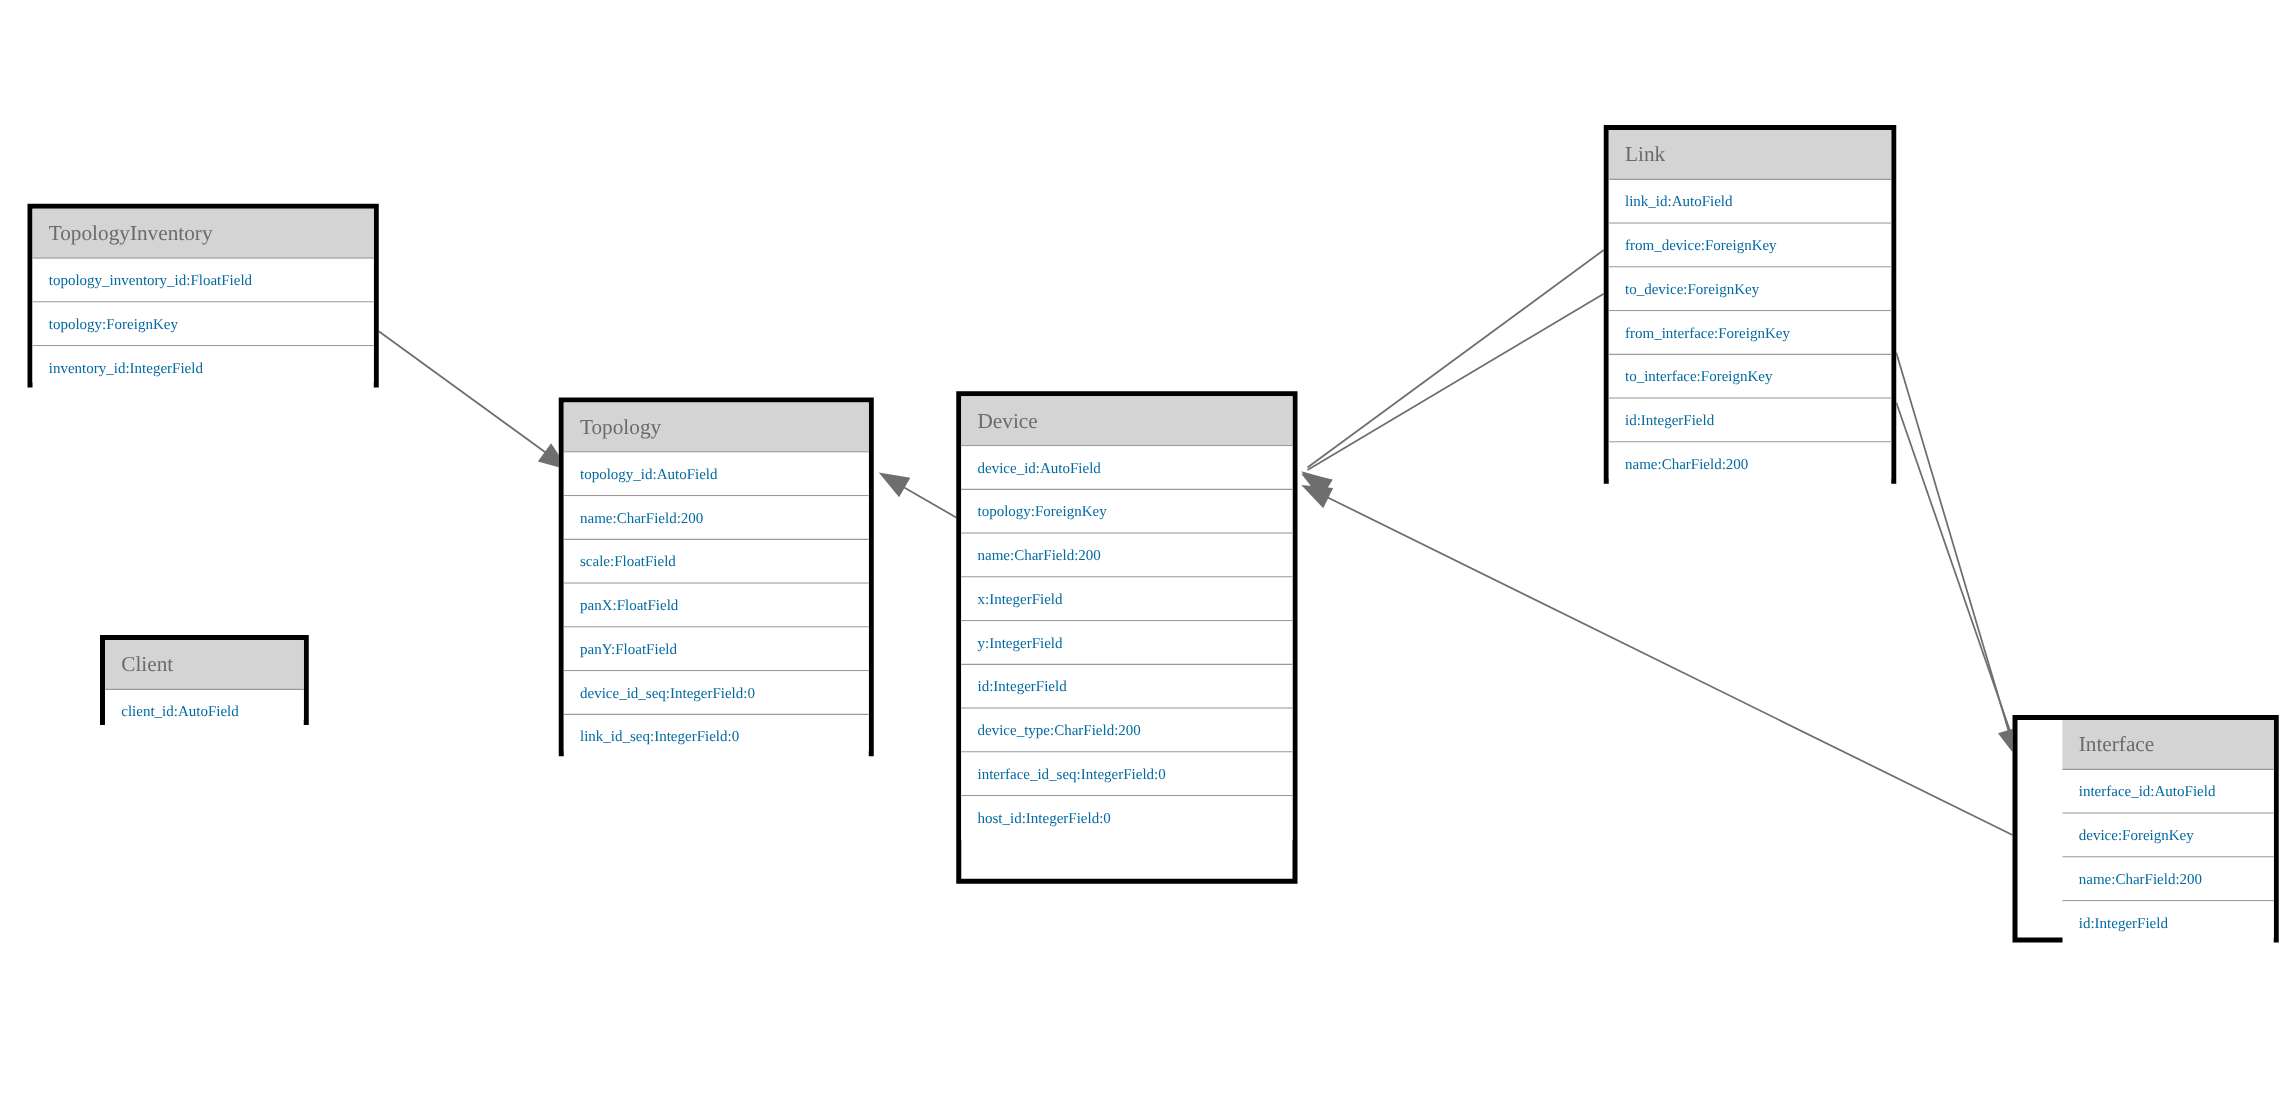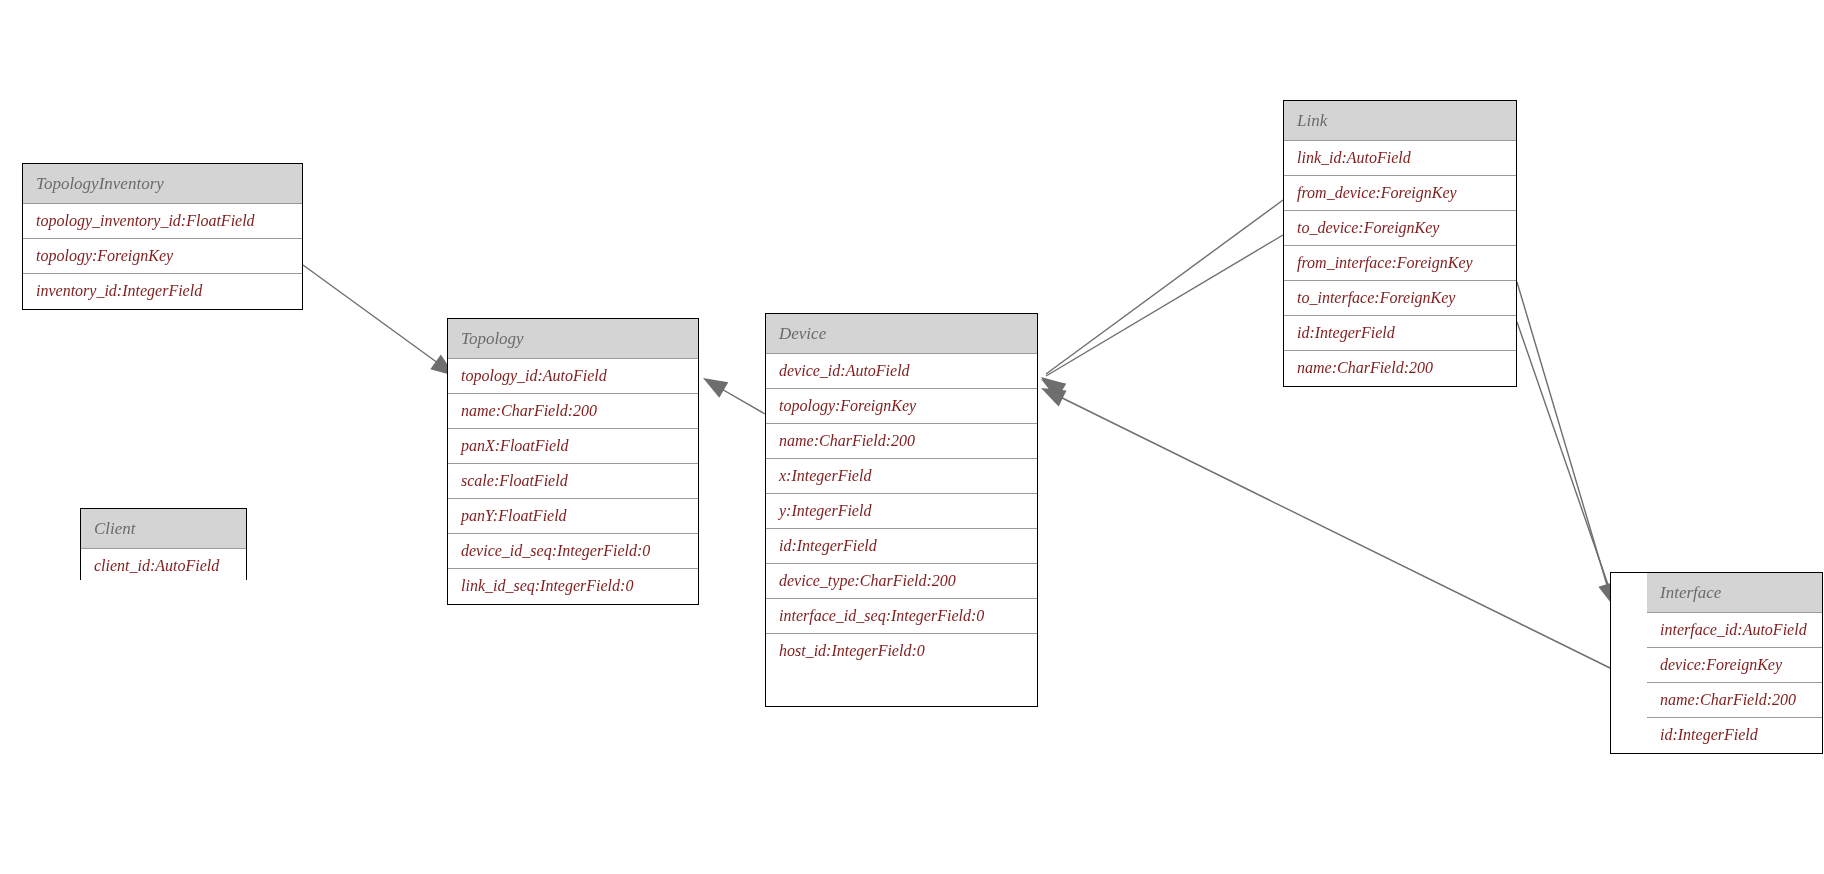--- a/index.html
+++ b/index.html
@@ -22,44 +22,43 @@
     position: absolute;
     left: 0;
     top: 0;
     width: 1824px;
     height: 874px;
     pointer-events: none;
   }
   .entity {
     position: absolute;
     box-sizing: border-box;
-    border: 1px solid #000000;
+    border: 4px solid #000000;
     background: #ffffff;
     z-index: 5;
-    font-style: italic;
   }
   .entity-header {
     box-sizing: border-box;
     background: #d4d4d4;
     border-bottom: 1px solid #9a9a9a;
     color: #6b6b6b;
     font-size: 17px;
     line-height: 40px;
     height: 40px;
     padding: 0 0 0 13px;
     white-space: nowrap;
     overflow: hidden;
   }
   .entity-field {
     box-sizing: border-box;
     height: 35px;
     line-height: 34px;
     border-bottom: 1px solid #9a9a9a;
-    color: #7f1d1d;
-    font-size: 16px;
+    color: #0369a1;
+    font-size: 12px;
     padding: 0 0 0 13px;
     white-space: nowrap;
     overflow: hidden;
     background: #ffffff;
   }
   .entity-field.last {
     border-bottom: none;
   }
 </style>
 </head>
@@ -102,22 +101,22 @@
       <div class="entity" style="left: 22px; top: 163px; width: 281px; height: 147px;">
         <div class="entity-header">TopologyInventory</div>
         <div class="entity-field">topology_inventory_id:FloatField</div>
         <div class="entity-field">topology:ForeignKey</div>
         <div class="entity-field last">inventory_id:IntegerField</div>
       </div>
       <div class="entity" style="left: 447px; top: 318px; width: 252px; height: 287px;">
         <div class="entity-header">Topology</div>
         <div class="entity-field">topology_id:AutoField</div>
         <div class="entity-field">name:CharField:200</div>
+        <div class="entity-field">scale:FloatField</div>
         <div class="entity-field">panX:FloatField</div>
-        <div class="entity-field">scale:FloatField</div>
         <div class="entity-field">panY:FloatField</div>
         <div class="entity-field">device_id_seq:IntegerField:0</div>
         <div class="entity-field last">link_id_seq:IntegerField:0</div>
       </div>
       <div class="entity" style="left: 765px; top: 313px; width: 273px; height: 394px;">
         <div class="entity-header">Device</div>
         <div class="entity-field">device_id:AutoField</div>
         <div class="entity-field">topology:ForeignKey</div>
         <div class="entity-field">name:CharField:200</div>
         <div class="entity-field">x:IntegerField</div>

